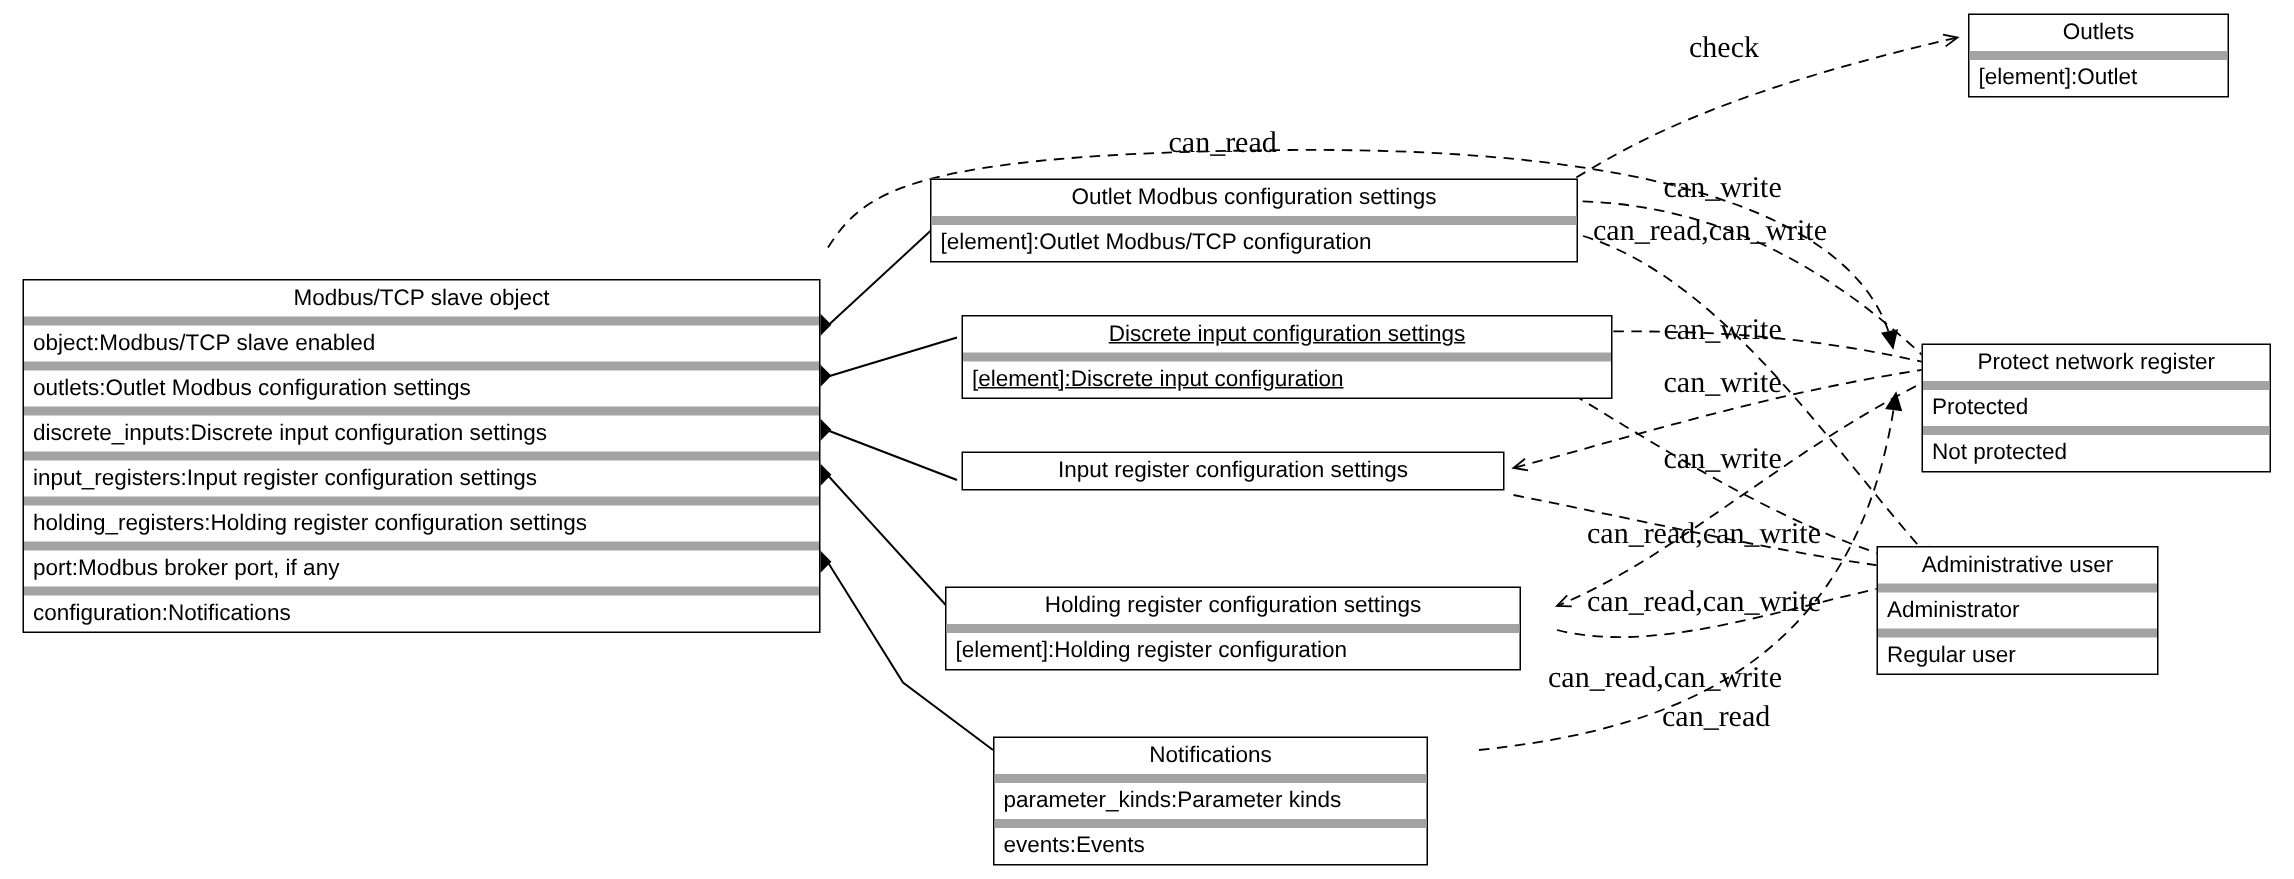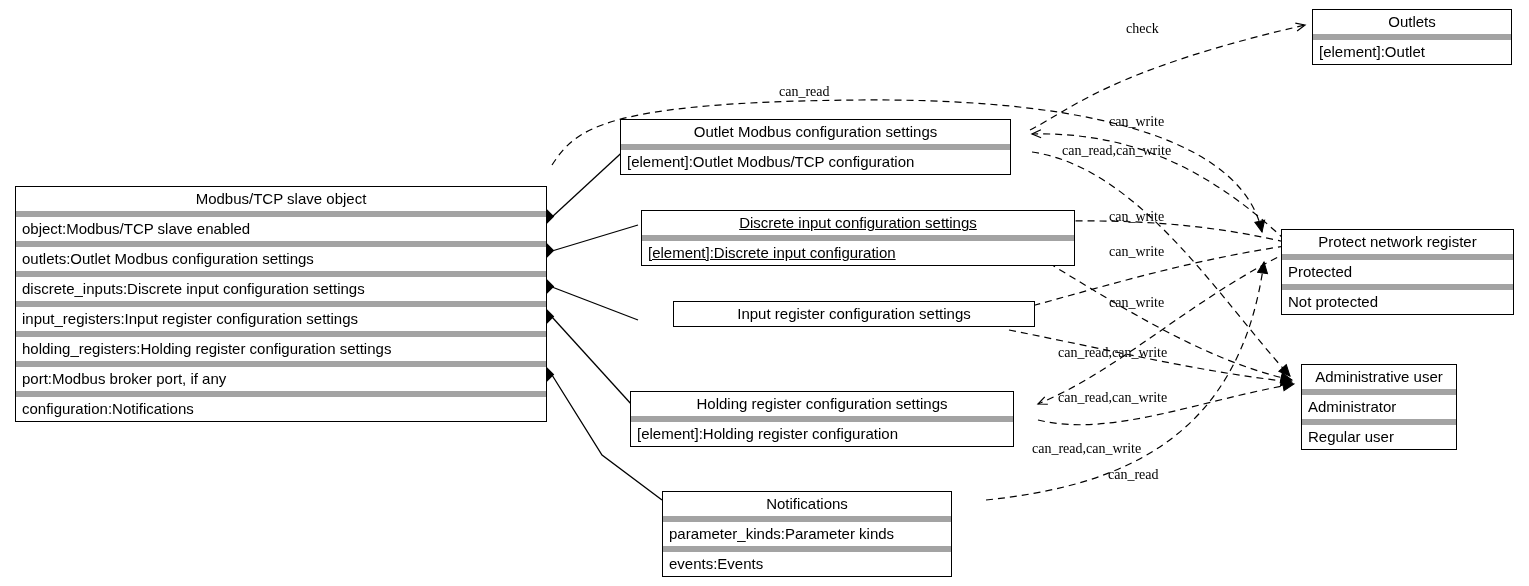--- a/index.html
+++ b/index.html
@@ -39,21 +39,21 @@
   }
   .uml-row {
     border-top: 6px solid #a3a3a3;
     padding: 3px 6px 4px 6px;
     white-space: nowrap;
     line-height: 17px;
     text-align: left;
   }
   .edge-label {
     position: absolute;
-    font-size: 14px;
+    font-size: 20px;
     color: #000000;
     white-space: nowrap;
     font-family: "Liberation Serif", serif;
     text-align: center;
   }
   .diamond {
     position: absolute;
     width: 11px;
     height: 11px;
     background: #000000;
@@ -114,57 +114,57 @@
     <div class="uml-title">Modbus/TCP slave object</div>
     <div class="uml-row">object:Modbus/TCP slave enabled</div>
     <div class="uml-row">outlets:Outlet Modbus configuration settings</div>
     <div class="uml-row">discrete_inputs:Discrete input configuration settings</div>
     <div class="uml-row">input_registers:Input register configuration settings</div>
     <div class="uml-row">holding_registers:Holding register configuration settings</div>
     <div class="uml-row">port:Modbus broker port, if any</div>
     <div class="uml-row">configuration:Notifications</div>
   </div>
 
-  <div class="uml-box" style="left:620px; top:119px; width:391px;">
+  <div class="uml-box" style="left:620px; top:119px; width:432px;">
     <div class="uml-title">Outlet Modbus configuration settings</div>
     <div class="uml-row">[element]:Outlet Modbus/TCP configuration</div>
   </div>
 
   <div class="uml-box" style="left:641px; top:210px; width:434px;text-decoration:underline;">
     <div class="uml-title">Discrete input configuration settings</div>
     <div class="uml-row">[element]:Discrete input configuration</div>
   </div>
 
-  <div class="uml-box" style="left:673px; top:301px; width:362px;">
+  <div class="uml-box" style="left:641px; top:301px; width:362px;">
     <div class="uml-title">Input register configuration settings</div>
   </div>
 
   <div class="uml-box" style="left:630px; top:391px; width:384px;">
     <div class="uml-title">Holding register configuration settings</div>
     <div class="uml-row">[element]:Holding register configuration</div>
   </div>
 
   <div class="uml-box" style="left:662px; top:491px; width:290px;">
     <div class="uml-title">Notifications</div>
     <div class="uml-row">parameter_kinds:Parameter kinds</div>
     <div class="uml-row">events:Events</div>
   </div>
 
-  <div class="uml-box" style="left:1312px; top:9px; width:200px;">
+  <div class="uml-box" style="left:1312px; top:9px; width:174px;">
     <div class="uml-title">Outlets</div>
     <div class="uml-row">[element]:Outlet</div>
   </div>
 
   <div class="uml-box" style="left:1281px; top:229px; width:233px;">
     <div class="uml-title">Protect network register</div>
     <div class="uml-row">Protected</div>
     <div class="uml-row">Not protected</div>
   </div>
 
-  <div class="uml-box" style="left:1301px; top:364px; width:156px;">
+  <div class="uml-box" style="left:1251px; top:364px; width:188px;">
     <div class="uml-title">Administrative user</div>
     <div class="uml-row">Administrator</div>
     <div class="uml-row">Regular user</div>
   </div>
 
   <div class="edge-label" style="left:1126px; top:21px;">check</div>
   <div class="edge-label" style="left:779px; top:84px;">can_read</div>
   <div class="edge-label" style="left:1109px; top:114px;">can_write</div>
   <div class="edge-label" style="left:1062px; top:143px;">can_read,can_write</div>
   <div class="edge-label" style="left:1109px; top:209px;">can_write</div>

